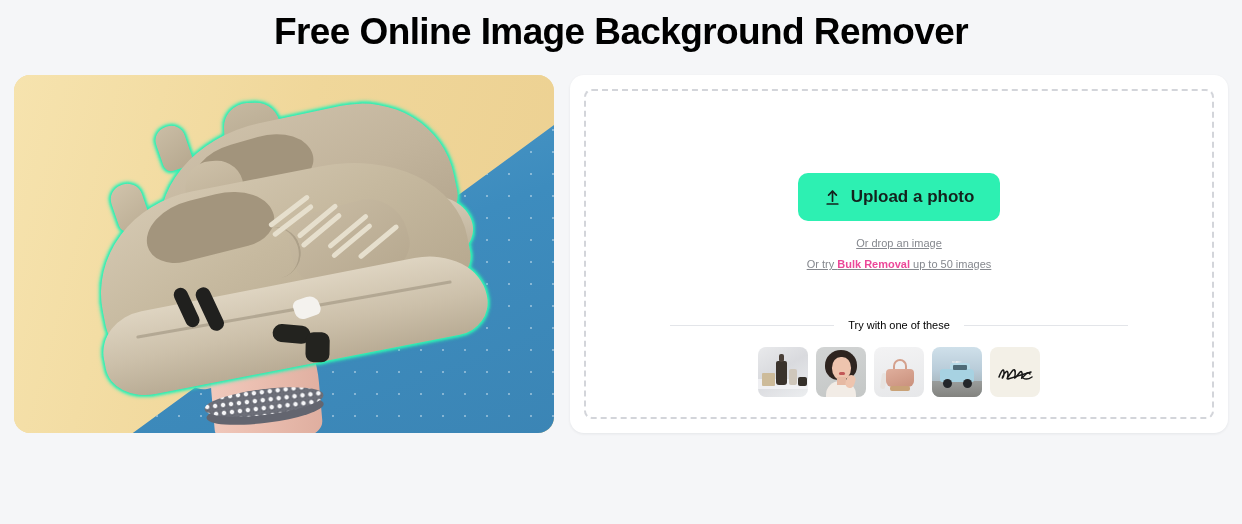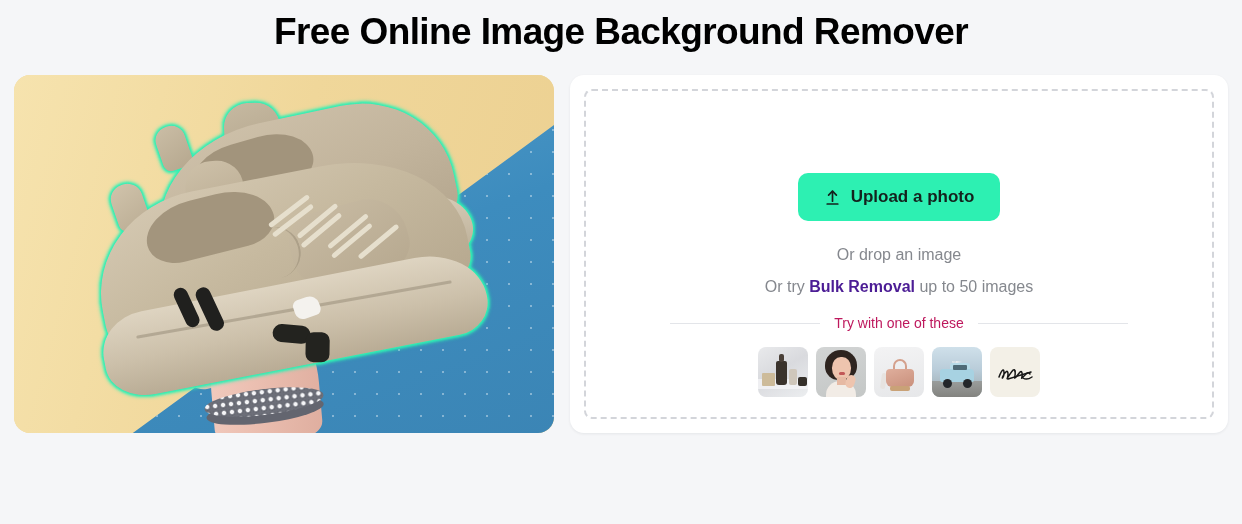--- a/index.html
+++ b/index.html
@@ -276,21 +276,20 @@
 
   .dropzone {
     width: 100%;
     height: 100%;
     border: 2px dashed #d3d5da;
     border-radius: 8px;
     display: flex;
     flex-direction: column;
     align-items: center;
     position: relative;
-    gap: 11px;
   }
 
   .upload-button {
     margin-top: 82px;
     height: 48px;
     padding: 0 26px;
     border: none;
     border-radius: 10px;
     background: #2df0b2;
     color: #14221d;
@@ -300,27 +299,28 @@
     display: inline-flex;
     align-items: center;
     gap: 10px;
     cursor: pointer;
   }
 
   .upload-icon { display: block; }
 
   .drop-hint {
     margin-top: 13px;
-    font-size: 16px;
+    font-size: 11px;
     color: #85888e;
     line-height: 19px;
+    text-decoration: underline;
   }
   .drop-hint.second { margin-top: 2px; }
   .bulk-link {
-    color: #4c1d95;
+    color: #ec4899;
     font-weight: bold;
     text-decoration: none;
     cursor: pointer;
   }
 
   .samples-divider {
     position: absolute;
     left: 0; right: 0;
     bottom: 86px;
     display: flex;
@@ -328,22 +328,22 @@
     justify-content: center;
     gap: 14px;
     padding: 0 84px;
   }
   .samples-divider .rule {
     flex: 1;
     height: 1px;
     background: #e3e5e9;
   }
   .samples-divider .label {
-    font-size: 14px;
-    color: #be185d;
+    font-size: 11px;
+    color: #000000;
     white-space: nowrap;
   }
 
   .samples {
     position: absolute;
     bottom: 20px;
     left: 0; right: 0;
     display: flex;
     justify-content: center;
     gap: 8px;

